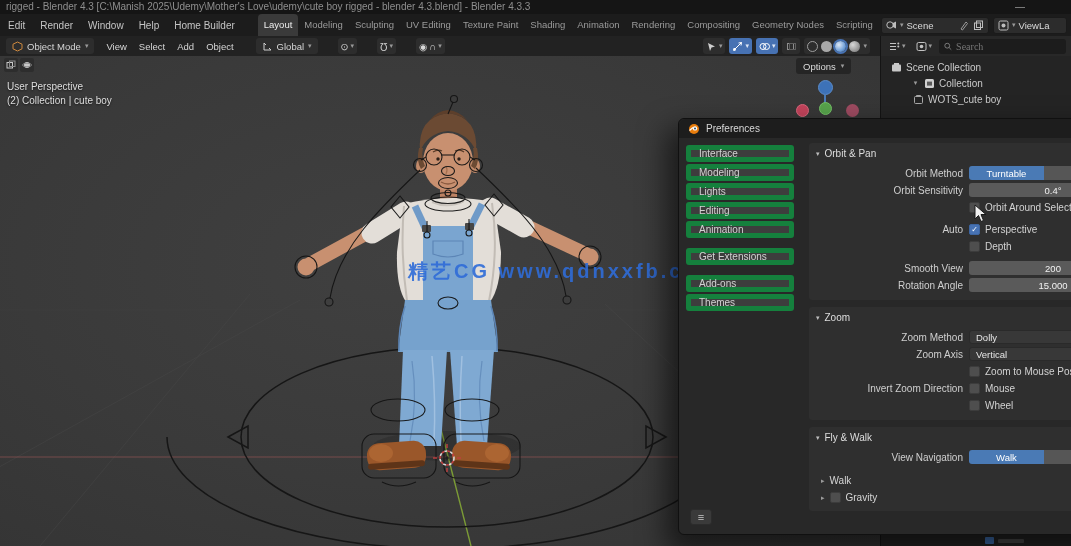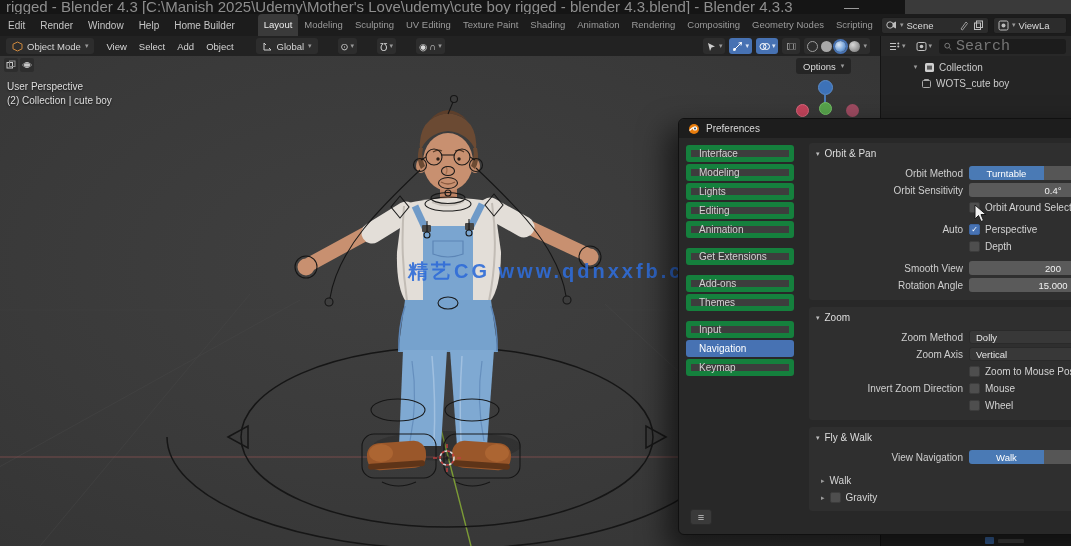--- a/index.html
+++ b/index.html
@@ -3,22 +3,22 @@
 <meta charset="utf-8">
 <style>
   * { margin:0; padding:0; box-sizing:border-box; }
   html,body { width:1071px; height:546px; }
   body {
     position:relative; overflow:hidden; background:#3a3a3a;
     font-family:"Liberation Sans", sans-serif; color:#c8c8c8;
     -webkit-user-select:none; user-select:none;
   }
   
-  #titlebar { position:absolute; left:0; top:0; width:905px; height:14px;
-    background:#151515; font-size:15px; color:#8e8e8e; line-height:14px; padding-left:6px; }
+  #titlebar { position:absolute; left:0; top:0; width:1071px; height:14px;
+    background:#151515; font-size:10px; color:#8e8e8e; line-height:14px; padding-left:6px; }
   #titlebar .win-min { position:absolute; right:46px; top:0; color:#9a9a9a; }
   
   #menubar { position:absolute; left:0; top:14px; width:1071px; height:22px;
     background:#1c1c1c; display:flex; align-items:center; padding:0 4px 0 8px; font-size:10px; }
   .menu-item { color:#c5c5c5; margin-right:15px; white-space:nowrap; cursor:default; }
   #tabs { display:flex; align-items:stretch; height:22px; margin-left:8px; width:628px; overflow:hidden; }
   .tab { font-size:9.5px; color:#9b9b9b; padding:0 6px; line-height:22px; white-space:nowrap; }
   .tab.active { background:#3a3a3a; color:#ededed; border-radius:4px 4px 0 0; }
   #scene-block { margin-left:auto; display:flex; gap:4px; align-items:center; }
   .mini-field { display:flex; align-items:center; background:#2c2c2c; border:1px solid #1a1a1a;
@@ -36,21 +36,21 @@
   .ibox { height:16px; min-width:18px; display:flex; align-items:center; justify-content:center;
     gap:2px; border-radius:3px; background:#2d2d2d; padding:0 3px; }
   .ibox.on { background:#4772b3; color:#fff; }
   .sphere { width:11px; height:11px; border-radius:50%; display:inline-block; }
   
   #outliner-header { position:absolute; left:880px; top:36px; width:191px; height:20px;
     background:#282828; display:flex; align-items:center; gap:4px; padding:0 5px; border-left:1px solid #141414; }
   #outliner-search { flex:1; display:flex; align-items:center; gap:4px; background:#1c1c1c;
     border-radius:3px; height:15px; padding:0 5px; }
   #outliner-search input { background:transparent; border:0; outline:0; color:#bdbdbd;
-    font-size:15px; width:100%; font-family:Liberation Mono, monospace; }
+    font-size:10px; width:100%; font-family:Liberation Serif, serif; }
   #outliner-search input::placeholder { color:#767676; }
   #outliner { position:absolute; left:880px; top:56px; width:191px; height:490px;
     background:#242424; border-left:1px solid #141414; padding-top:3px; font-size:10px; }
   .ol-row { height:16px; display:flex; align-items:center; gap:4px; color:#cbcbcb; white-space:nowrap; }
   .ol-expander { width:9px; font-size:7px; color:#9a9a9a; text-align:center; }
   .badge { font-size:8.5px; color:#9a9a9a; letter-spacing:1px; }
   .tri-orange { color:#e0862d; font-size:9px; }
   #ol-bottom-sliver { position:absolute; left:104px; bottom:2px; display:flex; gap:4px; align-items:center; }
   #ol-bottom-sliver .bluesq { width:9px; height:7px; background:#3f6fb0; border-radius:1px; }
   #ol-bottom-sliver .graybar { width:26px; height:4px; background:#4a4a4a; border-radius:1px; }
@@ -256,29 +256,36 @@
   <div id="outliner-search">
     <svg width="9" height="9" viewBox="0 0 10 10">
         <circle cx="4" cy="4" r="3" fill="none" stroke="#8e8e8e"></circle>
         <path d="M6.3 6.3 L9 9" stroke="#8e8e8e"></path>
       </svg>
     <input type="text" readonly="" placeholder="Search" style="">
   </div>
 </div>
 
 <div id="outliner">
+  <div class="ol-row" style="padding-left:10px;">
+    <svg class="mini-ico" viewBox="0 0 11 11">
+        <rect x="1" y="2.5" width="9" height="7" rx="1" fill="#c8c8c8"></rect>
+        <rect x="3" y="1" width="5" height="2" fill="#c8c8c8"></rect>
+      </svg>
+    <span>Scene Collection</span>
+  </div>
   <div class="ol-row" style="padding-left:14px;margin-left:16px;">
     <span class="ol-expander">▾</span>
     <svg class="mini-ico" viewBox="0 0 11 11">
         <rect x="1" y="1" width="9" height="9" rx="1.5" fill="#cfcfcf"></rect>
         <rect x="3" y="3.6" width="5" height="4" fill="#5a5a5a"></rect>
       </svg>
     <span>Collection</span>
   </div>
-  <div class="ol-row" style="padding-left:40px;">
+  <div class="ol-row" style="padding-left:32px;">
     <svg class="mini-ico" viewBox="0 0 11 11">
         <rect x="1.5" y="2.5" width="8" height="7" rx="1" fill="none" stroke="#a9a9a9"></rect>
         <rect x="3.2" y="1" width="4.6" height="1.8" fill="#a9a9a9"></rect>
       </svg>
     <span>WOTS_cute boy</span>
   </div>
   <div class="ol-row" style="margin-top:30px;">
     <span class="ol-expander">▸</span>
     <svg class="mini-ico" viewBox="0 0 11 11">
         <circle cx="5.5" cy="2" r="1.4" fill="#e0862d"></circle>
@@ -503,31 +510,20 @@
           </div>
       </div>
       <div class="sb-group">
         <div class="sb-btn">
             <span>Add-ons</span>
           </div>
         <div class="sb-btn">
             <span>Themes</span>
           </div>
       </div>
-      <div class="sb-group">
-        <div class="sb-btn">
-            <span>Input</span>
-          </div>
-        <div class="sb-btn active">
-            <span>Navigation</span>
-          </div>
-        <div class="sb-btn">
-            <span>Keymap</span>
-          </div>
-      </div>
     </div>
 
     <div id="prefs-content">
 
       <div class="panel">
         <div class="panel-header">
           <span class="chev">▾</span>
           <span>Orbit &amp; Pan</span>
         </div>
         <div class="prow">

